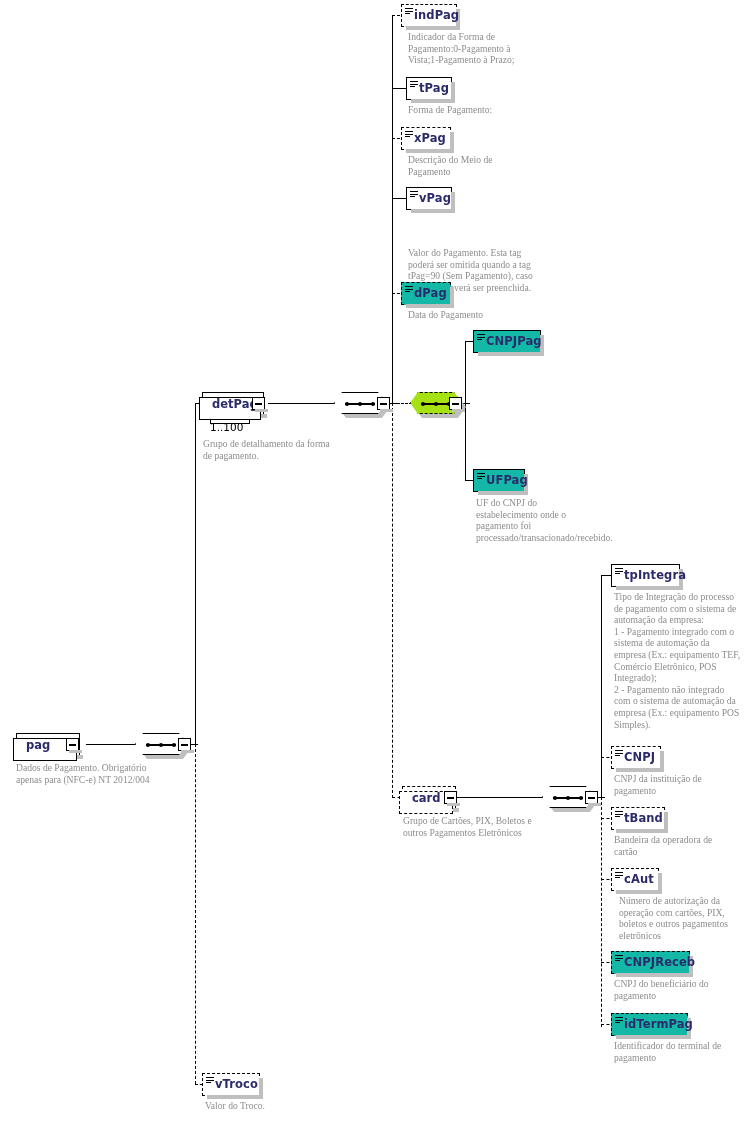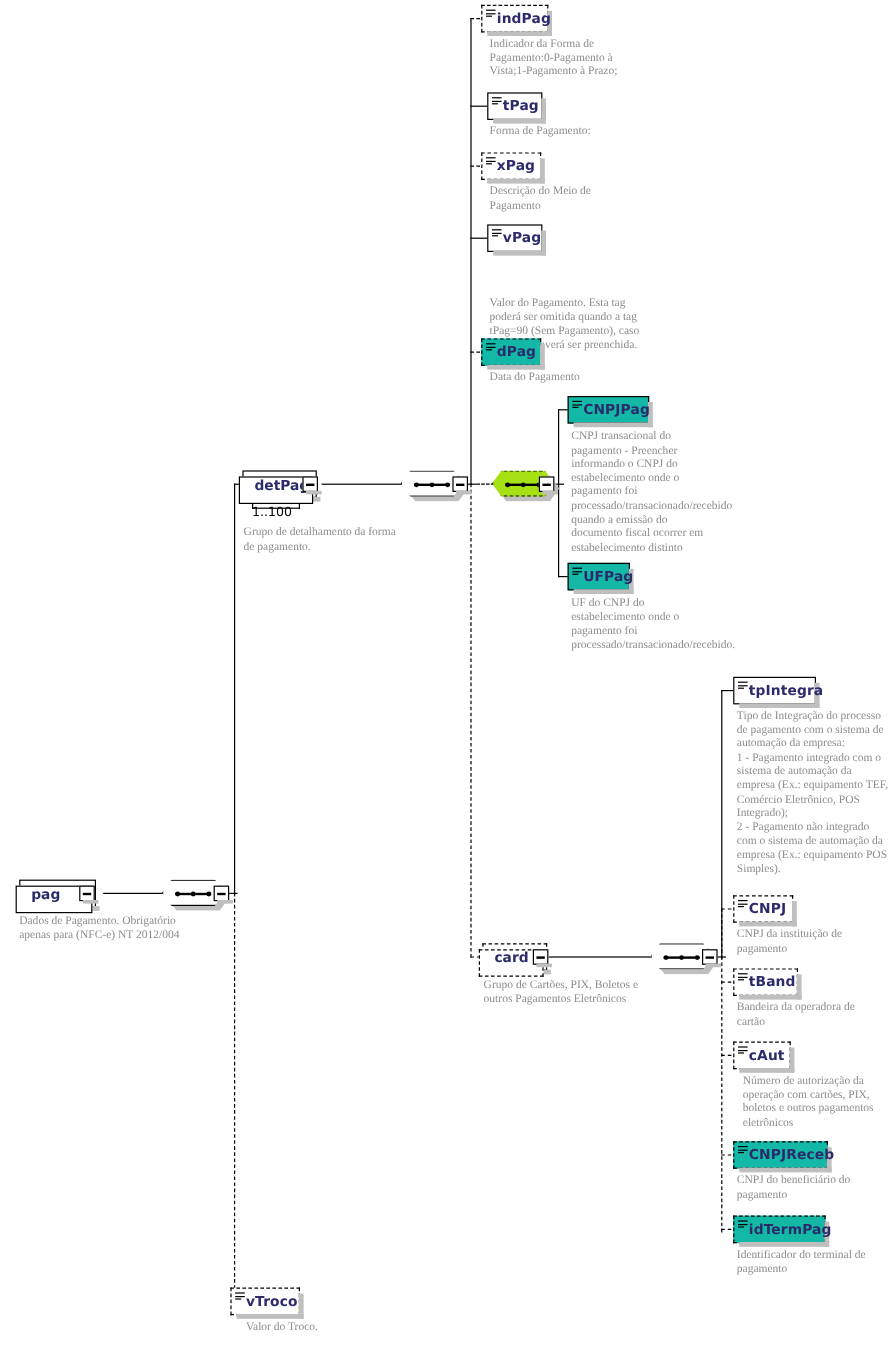--- a/index.html
+++ b/index.html
@@ -245,21 +245,20 @@
 
   <div class="node green" style="left:473px;top:330px;width:68px;">
     <span class="glyph">
         <i></i>
         <i></i>
         <i></i>
       </span>
     <span class="lbl">CNPJPag</span>
     <span class="shadow-r"></span>
   </div>
-  <div class="desc" style="left:476px;top:358px;width:124px;">CNPJ transacional do pagamento - Preencher informando o CNPJ do estabelecimento onde o pagamento foi processado/transacionado/recebido quando a emissão do documento fiscal ocorrer em estabelecimento distinto</div>
 
   <div class="node green" style="left:473px;top:469px;width:52px;">
     <span class="glyph">
         <i></i>
         <i></i>
         <i></i>
       </span>
     <span class="lbl">UFPag</span>
     <span class="shadow-r"></span>
   </div>
@@ -326,21 +325,21 @@
     <span class="glyph">
         <i></i>
         <i></i>
         <i></i>
       </span>
     <span class="lbl">idTermPag</span>
     <span class="shadow-r"></span>
   </div>
   <div class="desc" style="left:614px;top:1040px;width:124px;">Identificador do terminal de pagamento</div>
 
-  <div class="node optional" style="left:192px;top:1073px;width:58px;">
+  <div class="node optional" style="left:202px;top:1073px;width:58px;">
     <span class="glyph">
         <i></i>
         <i></i>
         <i></i>
       </span>
     <span class="lbl">vTroco</span>
     <span class="shadow-r"></span>
   </div>
   <div class="desc" style="left:205px;top:1100px;width:124px;">Valor do Troco.</div>
 

